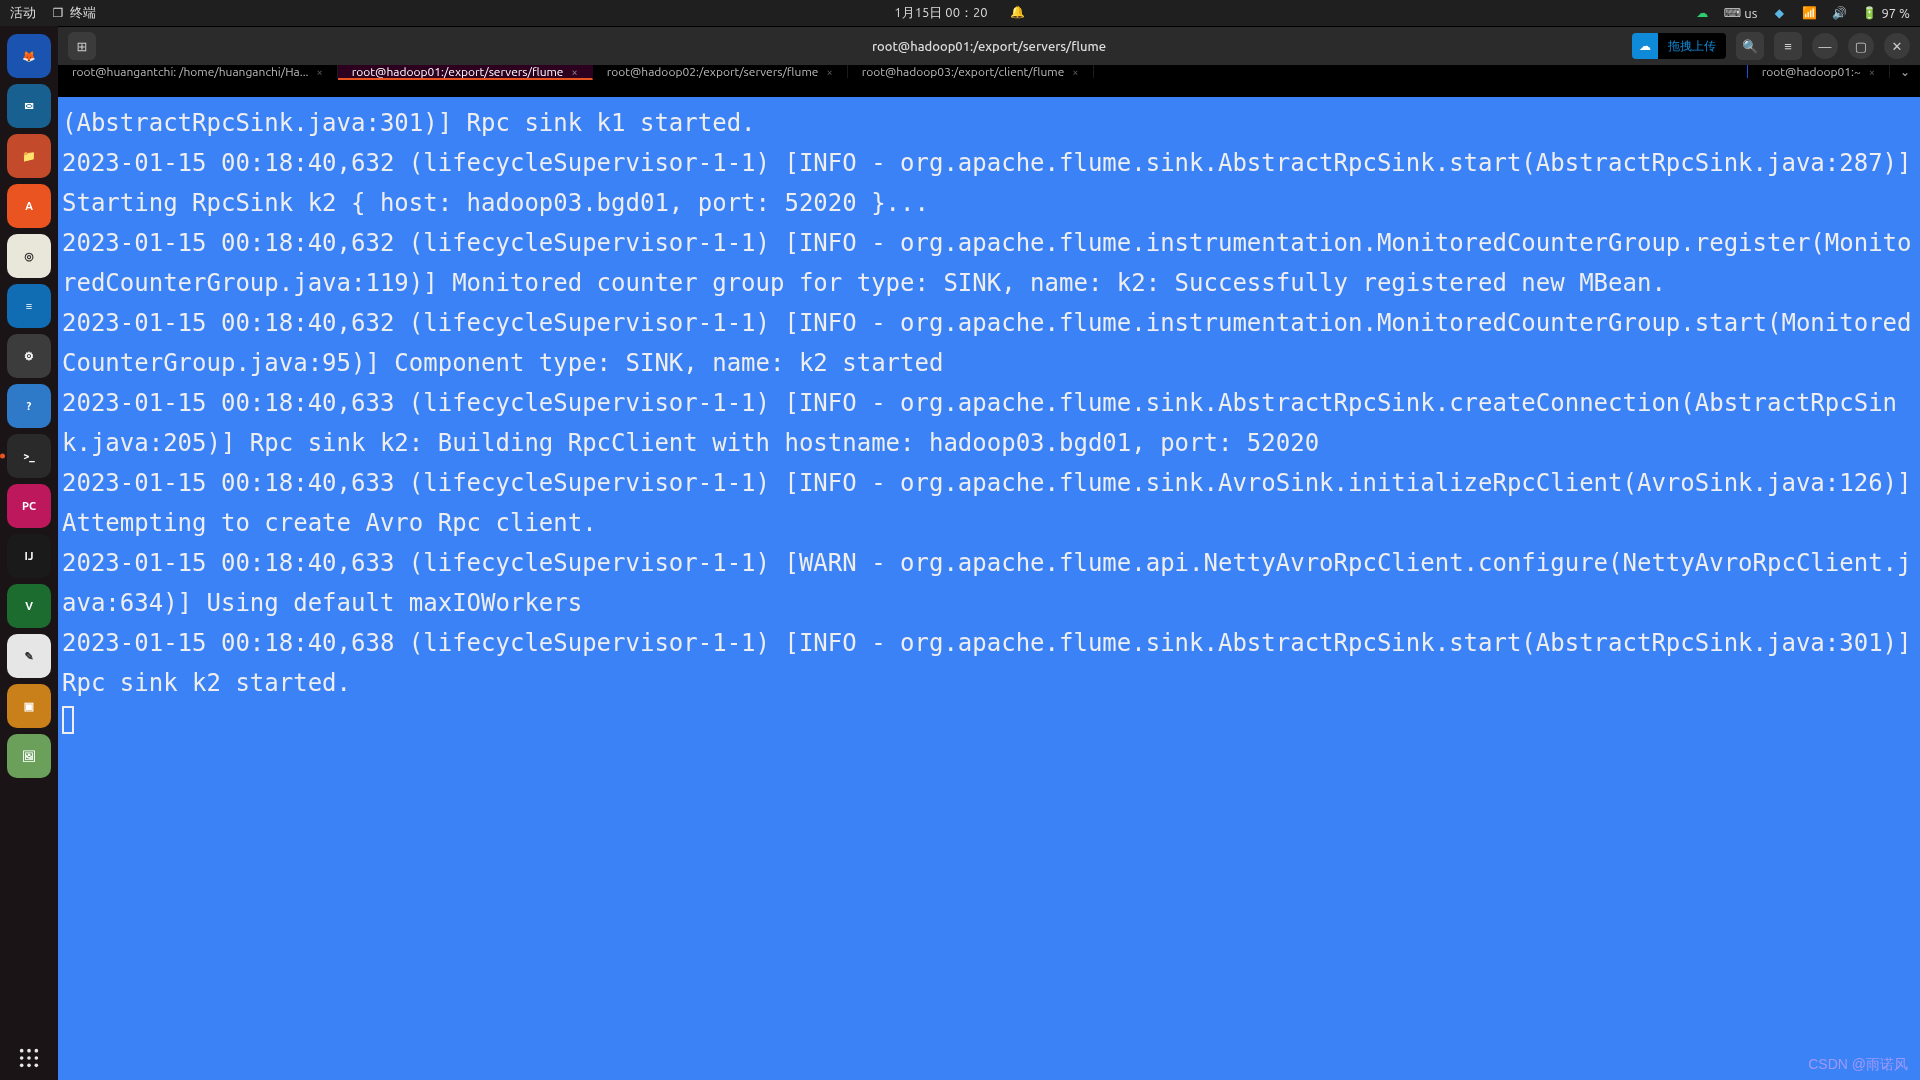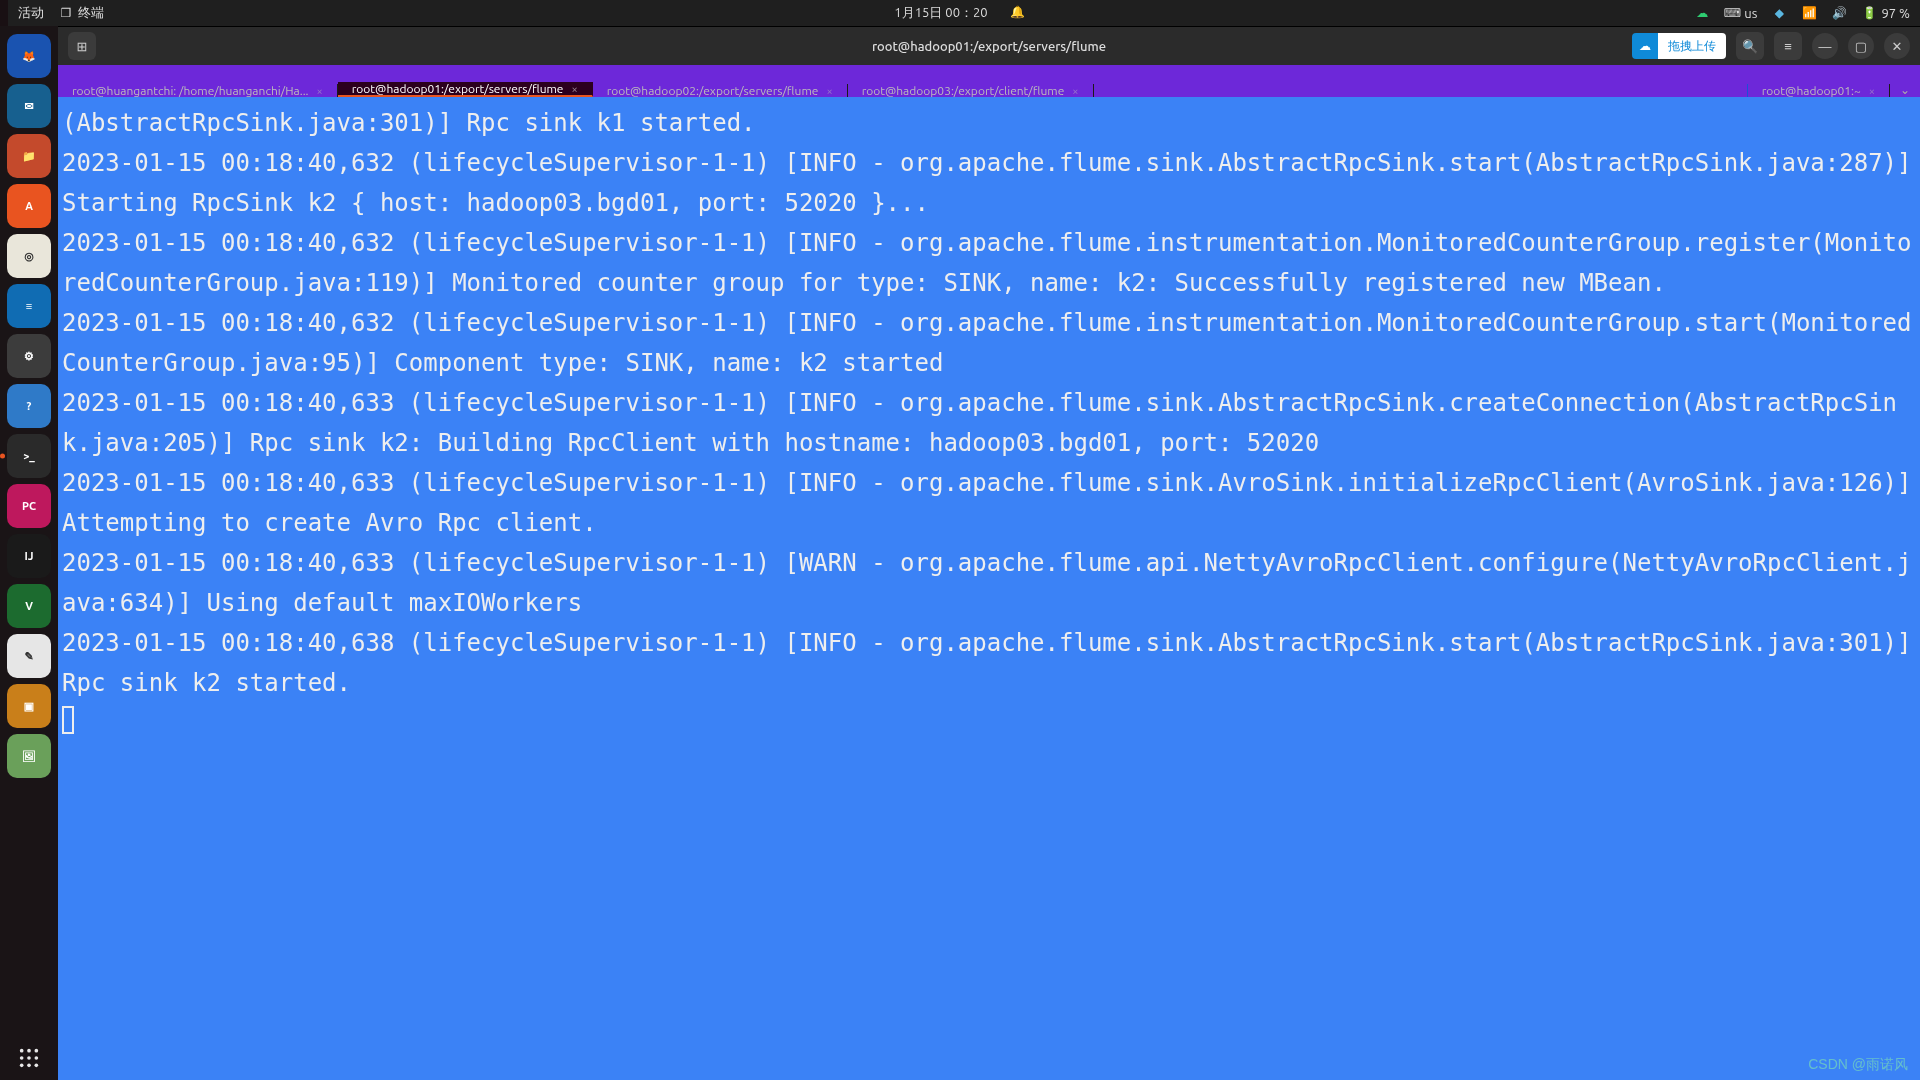--- a/index.html
+++ b/index.html
@@ -1,50 +1,50 @@
 <!DOCTYPE html>
 <html><head>
 <meta charset="utf-8">
 <style>
   * { margin:0; padding:0; box-sizing:border-box; }
   html,body { width:1920px; height:1080px; overflow:hidden; font-family:"Ubuntu","Noto Sans",sans-serif; background:#191013; }
   
-  .top-panel{height:26px;background:#1f1f1f;color:#ddd;display:flex;align-items:center;font-size:13px;padding:0 10px;gap:14px;margin-left:8px;}
+  .top-panel{height:26px;background:#1f1f1f;color:#ddd;display:flex;align-items:center;font-size:13px;padding:0 10px;gap:14px;}
   .top-panel .spacer{flex:1}
   .top-panel .item{display:flex;align-items:center;gap:4px}
   .top-panel .center{position:absolute;left:50%;transform:translateX(-50%);display:flex;align-items:flex-start;gap:22px}
   .ind-icon{width:16px;height:16px;display:inline-flex;align-items:center;justify-content:center;font-size:12px}
   
   .window{position:absolute;left:58px;right:0;top:26px;bottom:0;background:#2c001e;display:flex;flex-direction:column;border-top:1px solid #000}
   .titlebar{height:38px;background:#2b2b2b;display:flex;align-items:center;color:#ddd;font-size:13px;padding:0 10px;gap:10px}
   .titlebar .title-text{position:absolute;left:50%;transform:translateX(-50%);font-weight:500}
   .win-btn{width:26px;height:26px;border-radius:50%;background:#3b3b3b;display:flex;align-items:center;justify-content:center;color:#ccc;font-size:13px;cursor:pointer}
   .tb-icon{width:28px;height:28px;border-radius:6px;background:#3b3b3b;display:flex;align-items:center;justify-content:center;color:#ccc}
   .upload-pill{display:flex;align-items:center;height:26px;border-radius:4px;overflow:hidden;font-size:12px}
   .upload-pill .left{background:#0f8ad8;width:26px;height:26px;display:flex;align-items:center;justify-content:center;color:#fff}
-  .upload-pill .right{background:#ffffff;color:#0f8ad8;padding:0 10px;height:26px;display:flex;align-items:center;font-weight:500}
+  .upload-pill .right{background:#000000;color:#0f8ad8;padding:0 10px;height:26px;display:flex;align-items:center;font-weight:500}
   
-  .tabbar{height:32px;background:#6d28d9;display:flex;align-items:flex-end;color:#bbb;font-size:12px}
+  .tabbar{height:32px;background:#000000;display:flex;align-items:flex-start;color:#bbb;font-size:12px}
   .tab{display:flex;align-items:center;padding:0 14px;gap:8px;border-right:1px solid #1b1b1b;min-width:0}
   .tab.active{background:#2c001e;color:#fff;border-bottom:2px solid #e95420;border-right:1px solid #2c001e}
   .tab .x{opacity:.5;font-size:11px;cursor:pointer}
   .tab.last{margin-left:auto;border-left:1px solid #1d4ed8}
   .tab-dd{width:30px;display:flex;align-items:center;justify-content:center;color:#aaa;cursor:pointer}
   
   .term{flex:1;background:#3b82f6;color:#eee;padding:6px 4px;font-family:"DejaVu Sans Mono","Ubuntu Mono",monospace;font-size:24px;line-height:40px;overflow:hidden;white-space:pre-wrap;word-break:break-all}
   .cursor{display:inline-block;width:12px;height:28px;border:2px solid #eee;vertical-align:-3px}
   
   .dock{position:absolute;left:0;top:26px;bottom:0;width:58px;background:rgba(30,30,30,.35);display:flex;flex-direction:column;align-items:center;padding-top:8px;gap:6px}
   .dock .app{width:44px;height:44px;border-radius:10px;display:flex;align-items:center;justify-content:center;font-size:11px;color:#fff;position:relative;font-weight:700}
   .dock .sep{flex:1}
   .dock .grid{width:44px;height:44px;display:flex;align-items:center;justify-content:center}
   .dock .grid svg{width:22px;height:22px}
   .active-dot{position:absolute;left:-7px;top:50%;transform:translateY(-50%);width:5px;height:5px;border-radius:50%;background:#e95420}
   
-  .wm{position:absolute;right:12px;bottom:6px;color:#86efac;font-size:14px;opacity:.55;font-family:sans-serif}
+  .wm{position:absolute;right:12px;bottom:6px;color:#f0abfc;font-size:14px;opacity:.55;font-family:sans-serif}
 </style>
 </head>
 <body>
 
 <div class="top-panel">
   <span class="item">活动</span>
   <span class="item">
     <span class="ind-icon">❐</span>
     <span>终端</span>
   </span>

